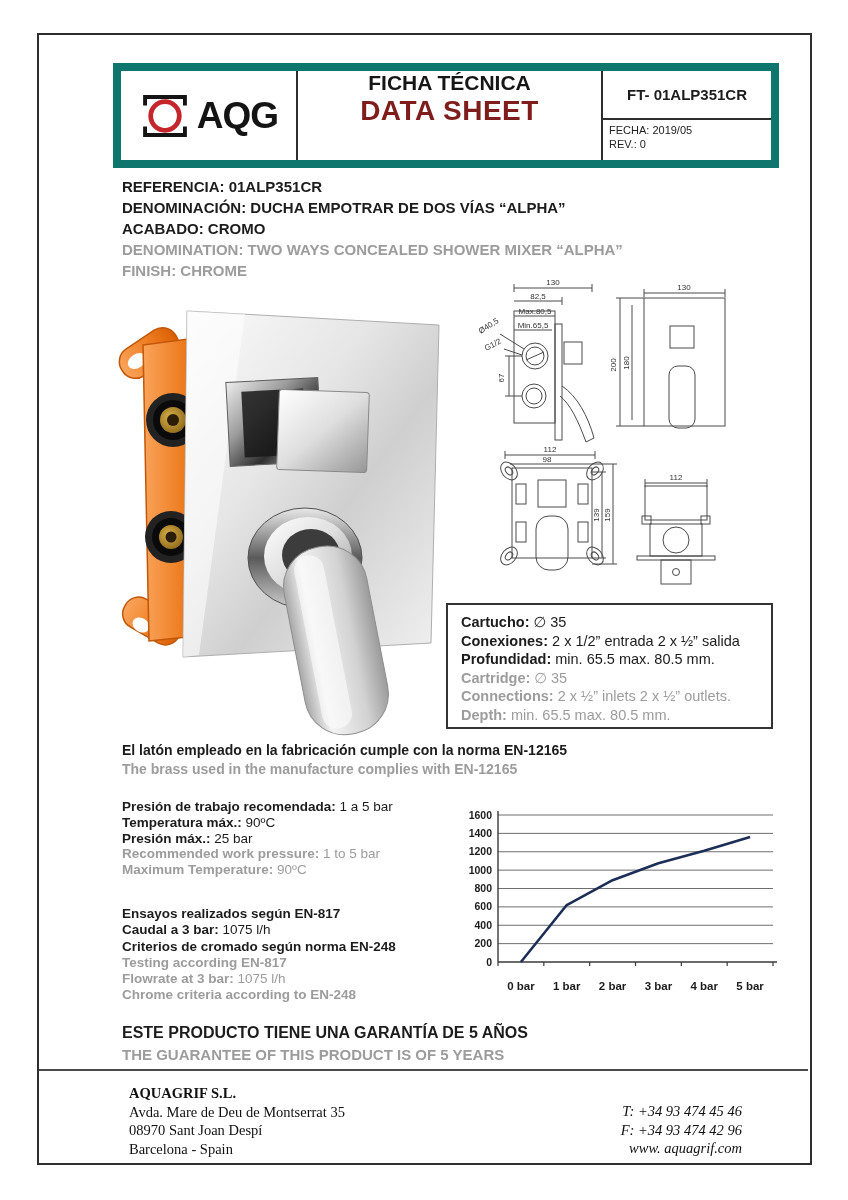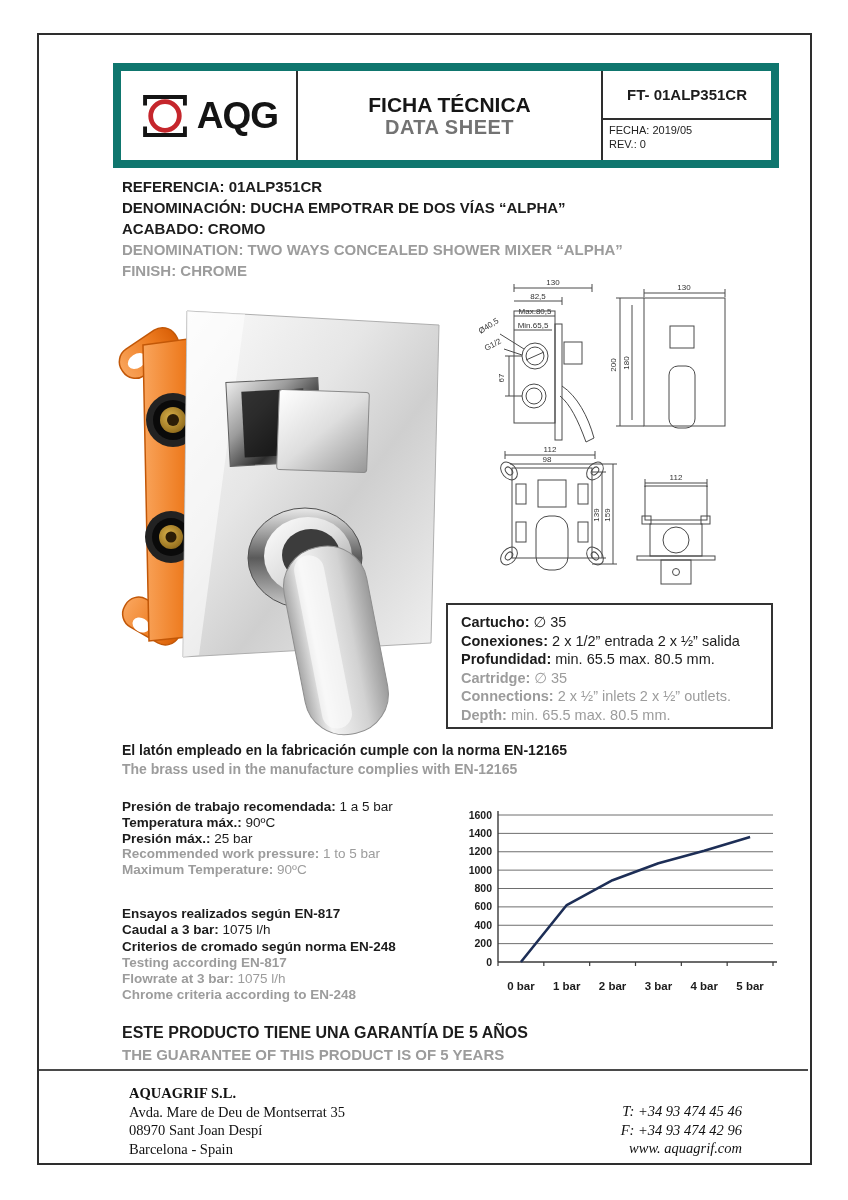--- a/index.html
+++ b/index.html
@@ -5,23 +5,23 @@
   html,body{margin:0;padding:0;background:#ffffff;}
   .sheet{
     position:relative;width:848px;height:1200px;background:#ffffff;
     font-family:"Liberation Sans","DejaVu Sans",sans-serif;color:#1c1c1c;overflow:hidden;
   }
   .page-border{position:absolute;left:37px;top:33px;width:771px;height:1128px;border:2px solid #2e2e2e;}
   
   .hdr{position:absolute;left:113px;top:63px;width:650px;height:89px;border:8px solid #0f766e;display:flex;}
   .hdr-logo{width:175px;border-right:2px solid #2e2e2e;display:flex;align-items:center;justify-content:center;gap:6px;}
   .logo-text{font-size:37px;font-weight:bold;letter-spacing:-1px;color:#141414;}
-  .hdr-title{width:303px;border-right:2px solid #2e2e2e;display:flex;flex-direction:column;align-items:center;justify-content:center;line-height:1.12;}
+  .hdr-title{width:303px;border-right:2px solid #2e2e2e;display:flex;flex-direction:column;align-items:center;line-height:1.12;}
   .title-es{font-size:21px;font-weight:bold;color:#161616;}
-  .title-en{font-size:20px;font-weight:bold;color:#737373;letter-spacing:.5px;}
+  .title-en{font-size:28px;font-weight:bold;color:#7f1d1d;letter-spacing:.5px;}
   .hdr-ref{flex:1;display:flex;flex-direction:column;}
   .ref-top{height:47px;border-bottom:2px solid #2e2e2e;display:flex;align-items:center;justify-content:center;font-size:15px;font-weight:bold;}
   .ref-bottom{flex:1;padding:3px 6px;font-size:11px;line-height:1.3;color:#222;}
   
   .pid{position:absolute;left:122px;top:176px;width:620px;font-size:15px;font-weight:bold;line-height:21px;}
   .pid .en{color:#9c9c9c;}
   
   .blk-label{font-weight:bold;}
   .gray{color:#9c9c9c;}
   

